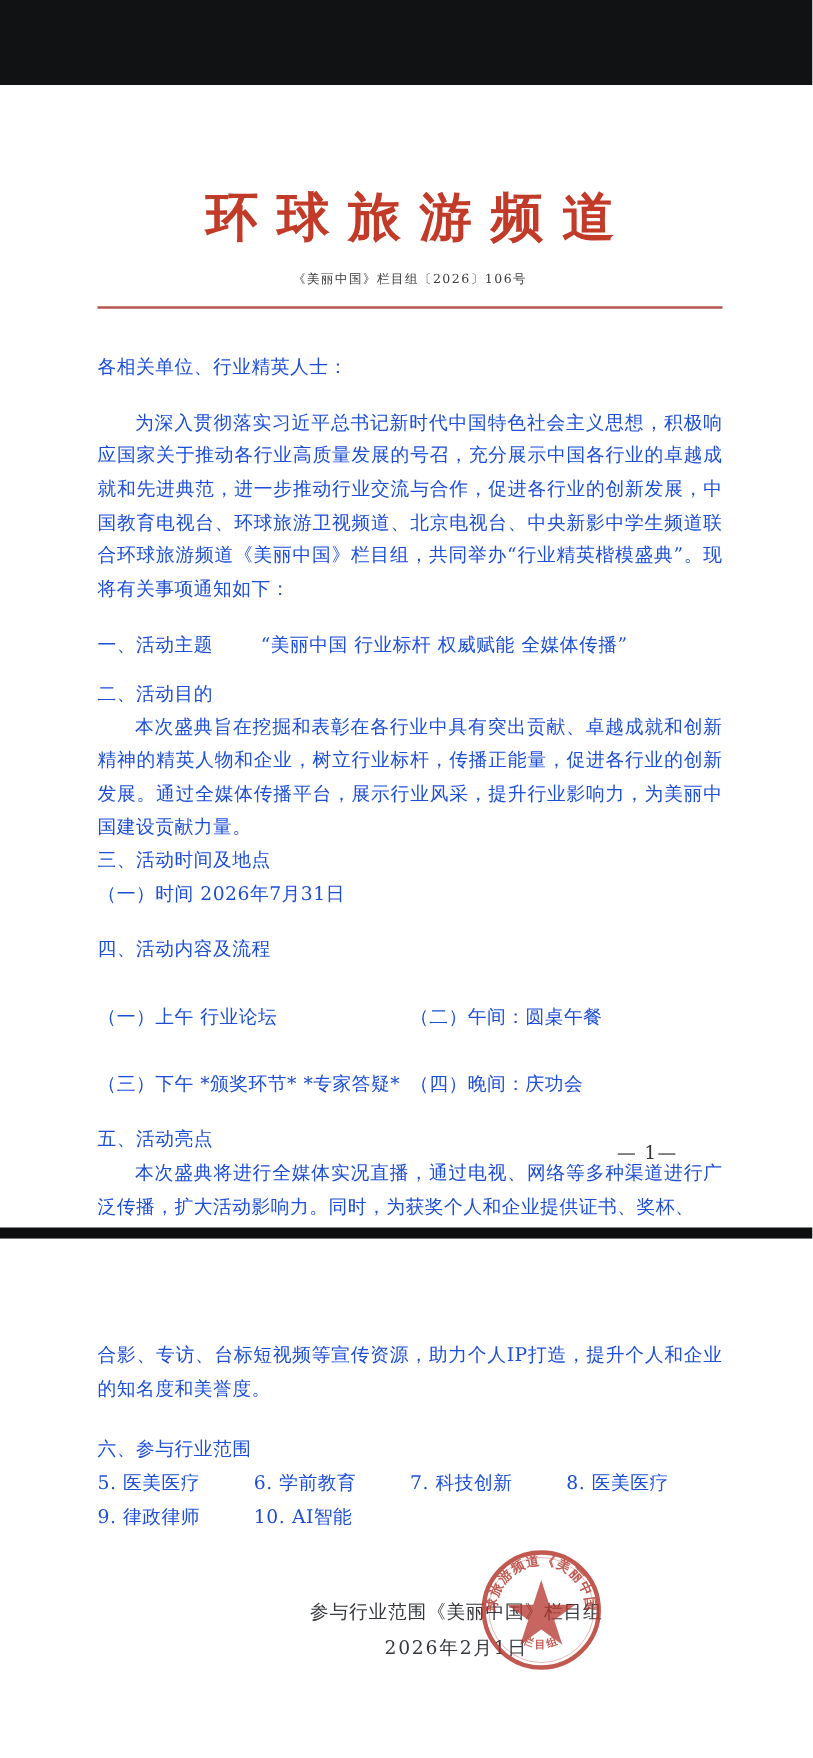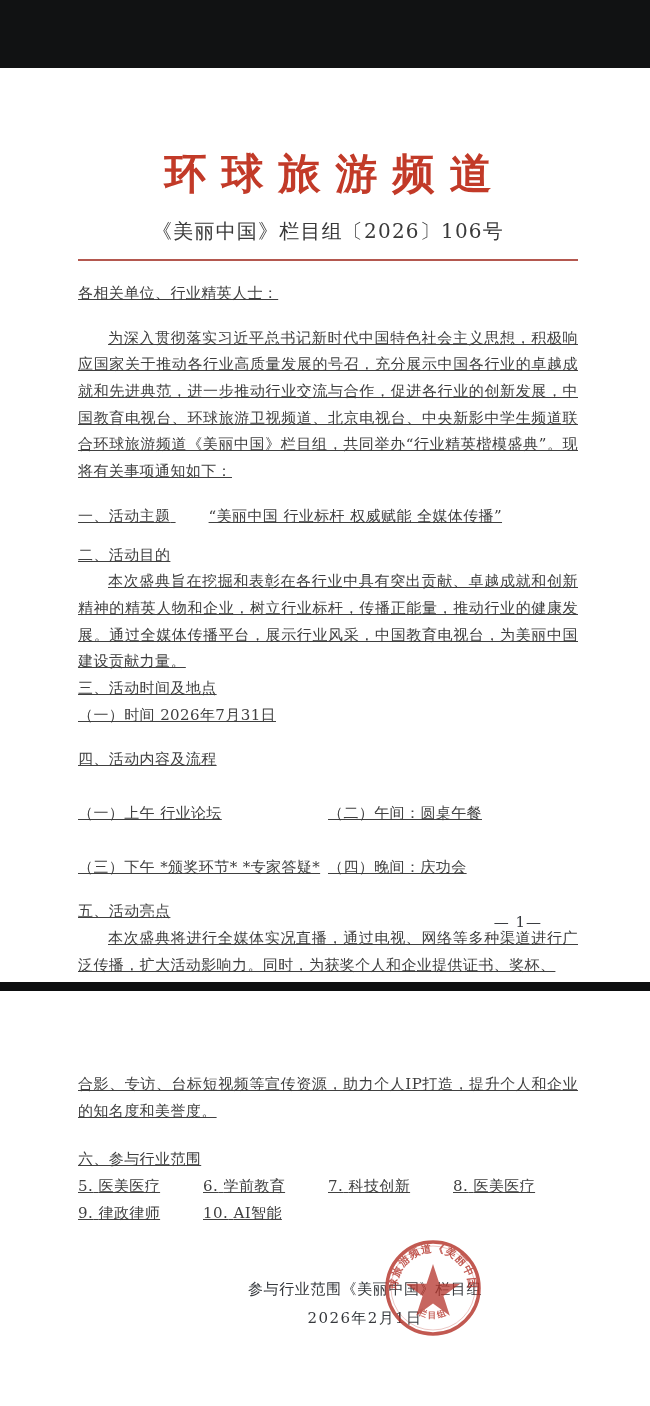--- a/index.html
+++ b/index.html
@@ -61,41 +61,40 @@
     font-size: 42px;
     font-weight: 700;
     color: #c23a28;
     letter-spacing: 15px;
     text-indent: 15px;
     line-height: 1.22;
     white-space: nowrap;
   }
   .lh-subtitle {
     margin-top: 18px;
-    font-size: 20px;
+    font-size: 10px;
     color: #3a3a3a;
     letter-spacing: 1.2px;
     line-height: 1.4;
     white-space: nowrap;
   }
   .lh-rule {
     margin-top: 14px;
     height: 2px;
     background: #b4584f;
     width: 100%;
   }
 
   
   .body-block {
     top: 212px;
     font-size: 15px;
-    color: #404040;
+    color: #1d4ed8;
     line-height: 1.78;
     letter-spacing: 0.4px;
-    text-decoration: underline;
   }
   .p {
     margin: 0;
     text-align: justify;
     text-justify: inter-ideograph;
   }
   .p.indent { text-indent: 2em; }
   .gap-lg { height: 18px; }
   .gap-md { height: 12px; }
   .gap-sm { height: 4px; }
@@ -201,21 +200,21 @@
       <div class="gap-lg"></div>
 
       <p class="heading">
         <span>一、活动主题</span>
         <span style="display:inline-block;width:2.2em"></span><span>“美丽中国  行业标杆  权威赋能  全媒体传播”</span>
       </p>
 
       <div class="gap-md"></div>
 
       <p class="heading">二、活动目的</p>
-      <p class="p indent">本次盛典旨在挖掘和表彰在各行业中具有突出贡献、卓越成就和创新精神的精英人物和企业，树立行业标杆，传播正能量，推动行业的健康发展。通过全媒体传播平台，展示行业风采，中国教育电视台，为美丽中国建设贡献力量。</p>
+      <p class="p indent">本次盛典旨在挖掘和表彰在各行业中具有突出贡献、卓越成就和创新精神的精英人物和企业，树立行业标杆，传播正能量，促进各行业的创新发展。通过全媒体传播平台，展示行业风采，提升行业影响力，为美丽中国建设贡献力量。</p>
 
       <p class="heading">三、活动时间及地点</p>
       <p class="sub">（一）时间  2026年7月31日</p>
 
       <div class="gap-lg"></div>
 
       <p class="heading">四、活动内容及流程</p>
       <div class="sched-row">
         <div class="sched-col">（一）上午  行业论坛</div>
         <div class="sched-col">（二）午间：圆桌午餐</div>

